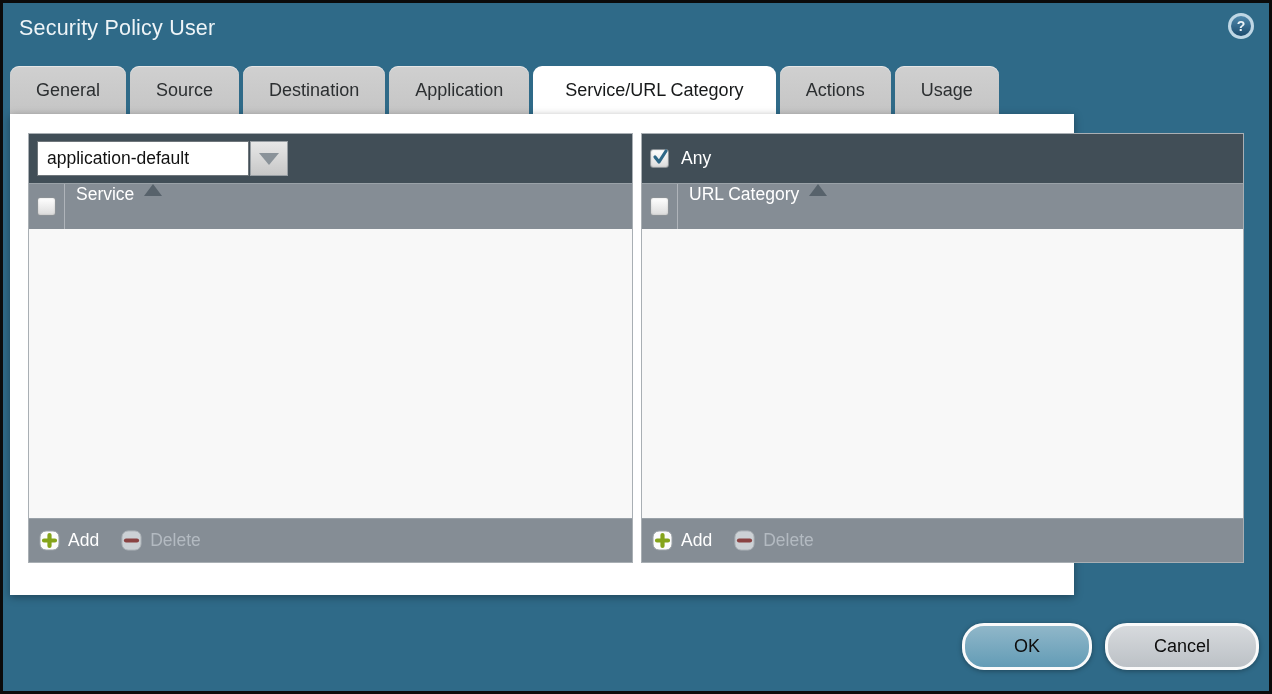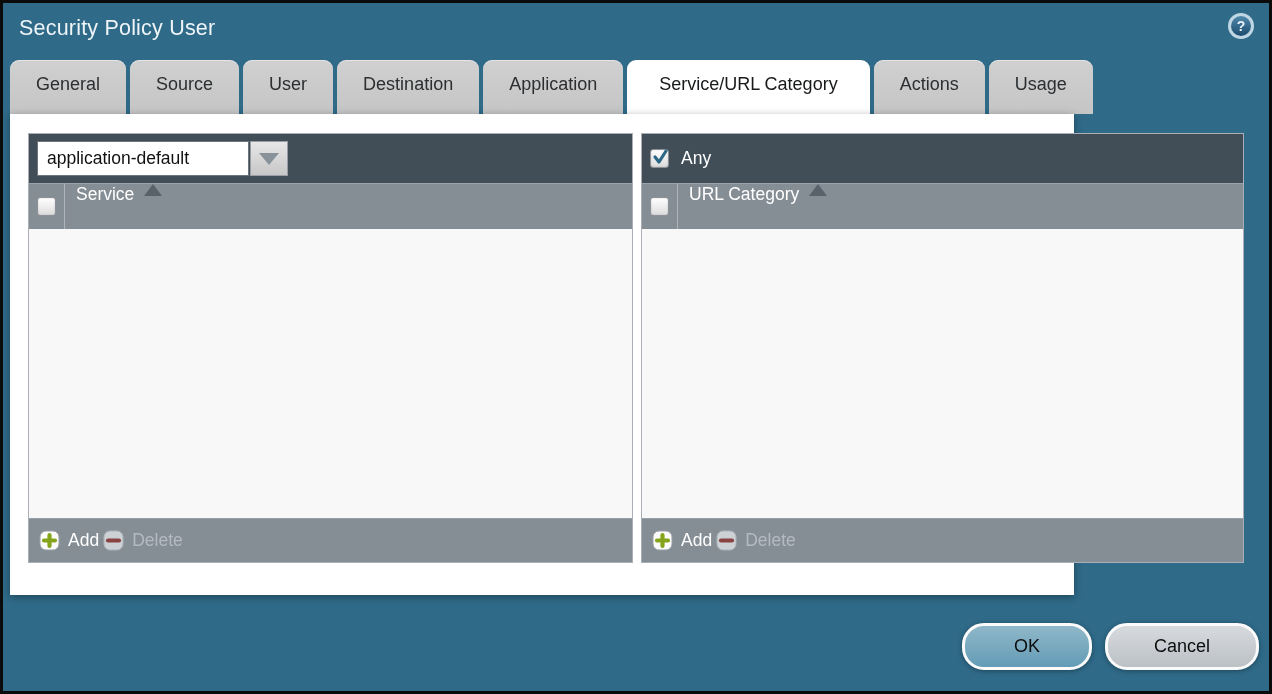--- a/index.html
+++ b/index.html
@@ -22,21 +22,21 @@
     position:absolute; top:9px; right:14px;
     width:28px; height:28px; padding:0; border:0; background:transparent; cursor:pointer;
   }
 
   
   .tabs {
     position:absolute; left:7px; top:63px; height:48px;
     display:flex; gap:4px; align-items:flex-end;
   }
   .tab {
-    height:54px; line-height:48px;
+    height:48px; line-height:48px;
     padding:0 26px;
     background:linear-gradient(180deg,#d0d0d0,#c5c5c5);
     border-radius:9px 9px 0 0;
     color:#2c2f31; font-size:18px;
     box-shadow:inset 0 1px 0 rgba(255,255,255,.45);
     cursor:pointer; white-space:nowrap;
   }
   .tab--active {
     background:#ffffff; color:#17191a;
     box-shadow:none;
@@ -114,29 +114,29 @@
     border-left:9px solid transparent; border-right:9px solid transparent;
     border-bottom:12px solid #57626b;
   }
 
   .panel-body { flex:1 1 auto; background:#f8f8f8; }
 
   
   .panel-footer {
     height:44px; flex:0 0 44px;
     background:#858d95; border-top:1px solid #99a1a8;
-    display:flex; align-items:center; padding-left:10px;
+    display:flex; align-items:center; padding-left:10px;gap:6px;
   }
   .action {
     display:inline-flex; align-items:center; gap:8px;
     background:transparent; border:0; padding:0;
     color:#fff; font-size:17.5px; cursor:pointer;
     font-family:"Liberation Sans", sans-serif;
   }
-  .action + .action { margin-left:4px; }
+  .action + .action { margin-left:16px; }
   .action--disabled { color:#b3bac1; cursor:default; }
 
   
   .any-label { margin-left:12px; color:#fff; font-size:17.5px; }
 
   
   .btn {
     position:absolute; top:620px; height:47px;
     border:3px solid #fafafa; border-radius:22px;
     font-size:18px; color:#0d0d0d; cursor:pointer;
@@ -162,21 +162,20 @@
       </defs>
       <circle cx="14" cy="14" r="13" fill="#cfe3f0" opacity="0.9"></circle>
       <circle cx="14" cy="14" r="10" fill="url(#hg)"></circle>
       <text x="14" y="19" text-anchor="middle" font-size="14" font-weight="bold" fill="#ecf4f9" font-family="Liberation Sans, sans-serif">?</text>
     </svg>
   </button>
 
   <div class="tabs">
     <div class="tab">General</div>
     <div class="tab">Source</div>
-    <div class="tab">User</div>
     <div class="tab">Destination</div>
     <div class="tab">Application</div>
     <div class="tab tab--active">Service/URL Category</div>
     <div class="tab">Actions</div>
     <div class="tab">Usage</div>
   </div>
 
   <div class="content">
 
     <div class="panel panel--service">

